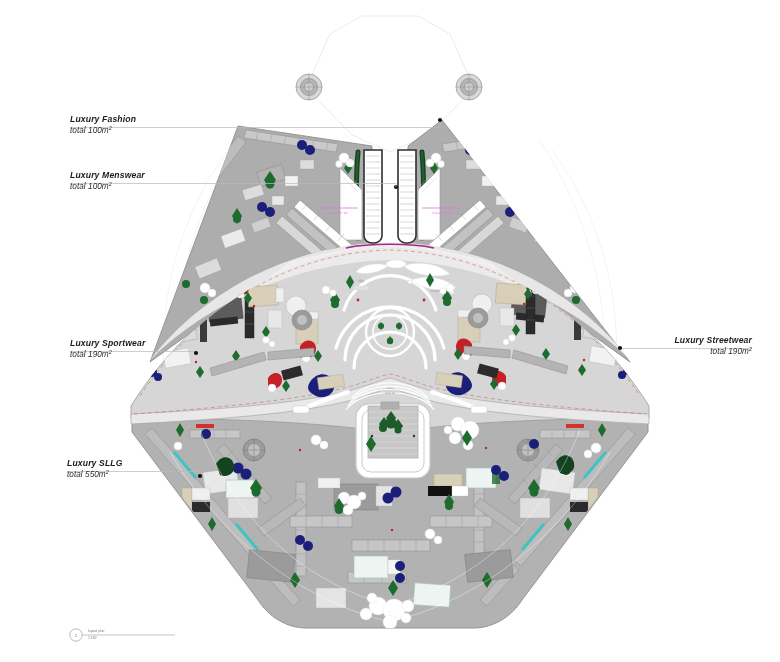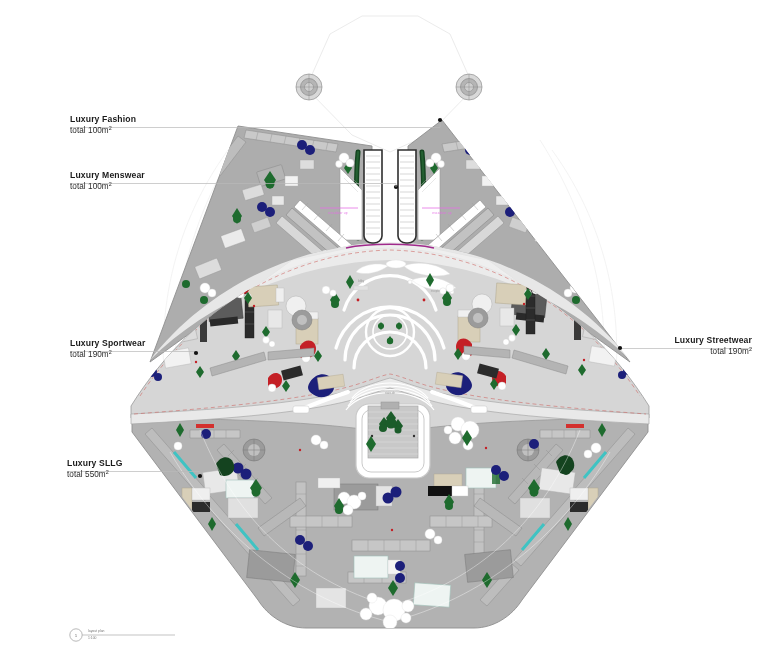--- a/index.html
+++ b/index.html
@@ -2,21 +2,21 @@
 <html><head>
 <meta charset="utf-8">
 <title>Retail Floor Plan</title>
 <style>
   html,body{margin:0;padding:0;background:#ffffff;}
   body{
     width:780px;height:662px;position:relative;overflow:hidden;
     font-family:"Liberation Sans", sans-serif;
     -webkit-font-smoothing:antialiased;
   }
-  #stage{position:absolute;inset:0;width:780px;height:662px;}
+  #stage{position:absolute;inset:0;width:780px;height:662px;font-style:italic;}
   svg{display:block;}
 
   .lbl-title{
     font-family:"Liberation Sans", sans-serif;
     font-size:8.6px;font-weight:bold;fill:#1a1a1a;letter-spacing:0.15px;
   }
   .lbl-sub{
     font-family:"Liberation Sans", sans-serif;
     font-size:8.2px;font-weight:normal;fill:#2b2b2b;letter-spacing:0.05px;
   }

